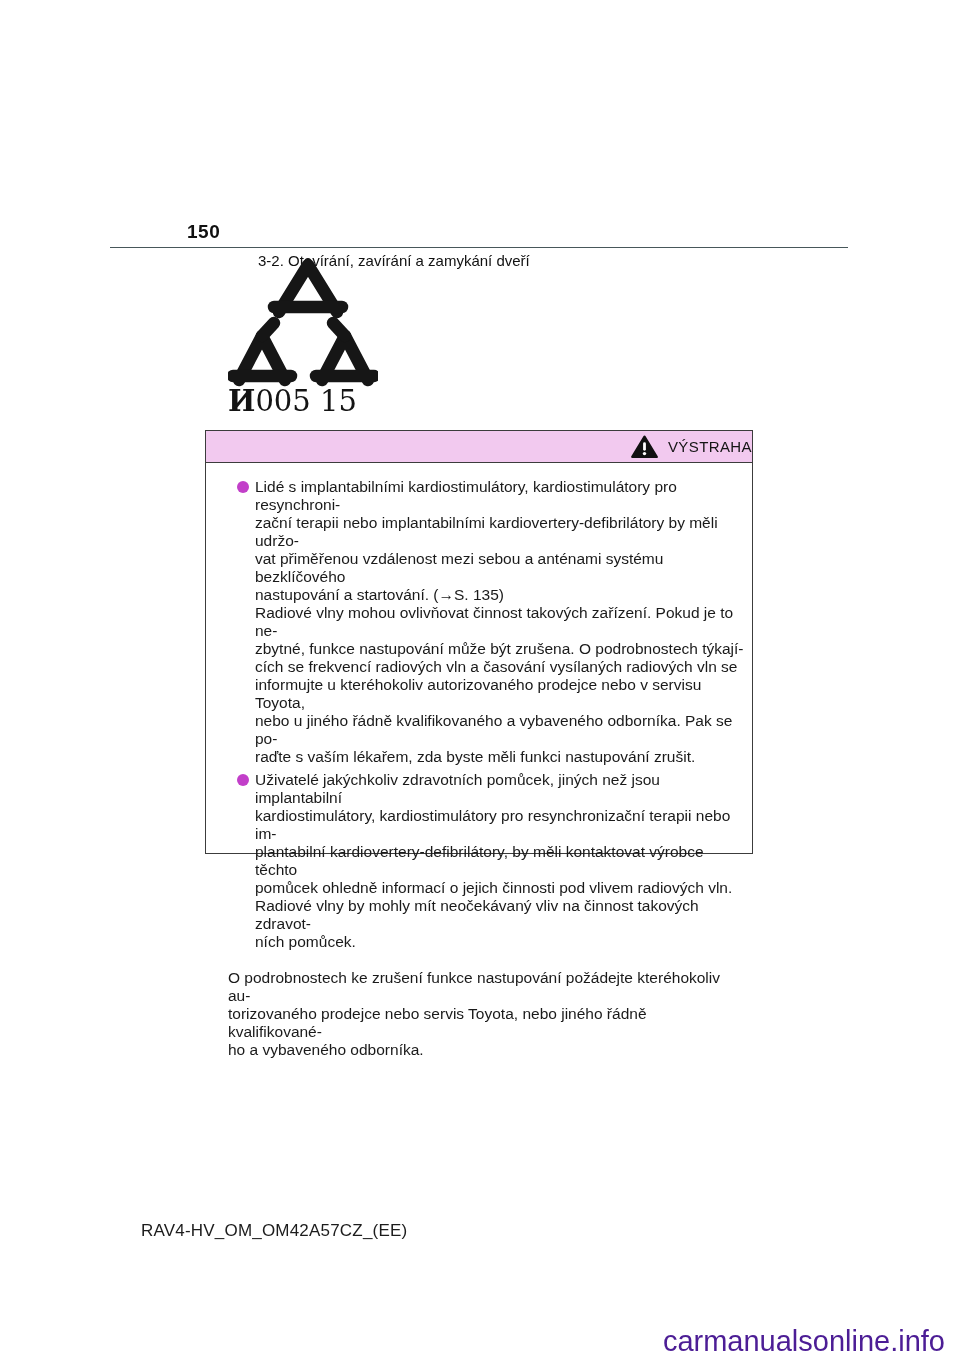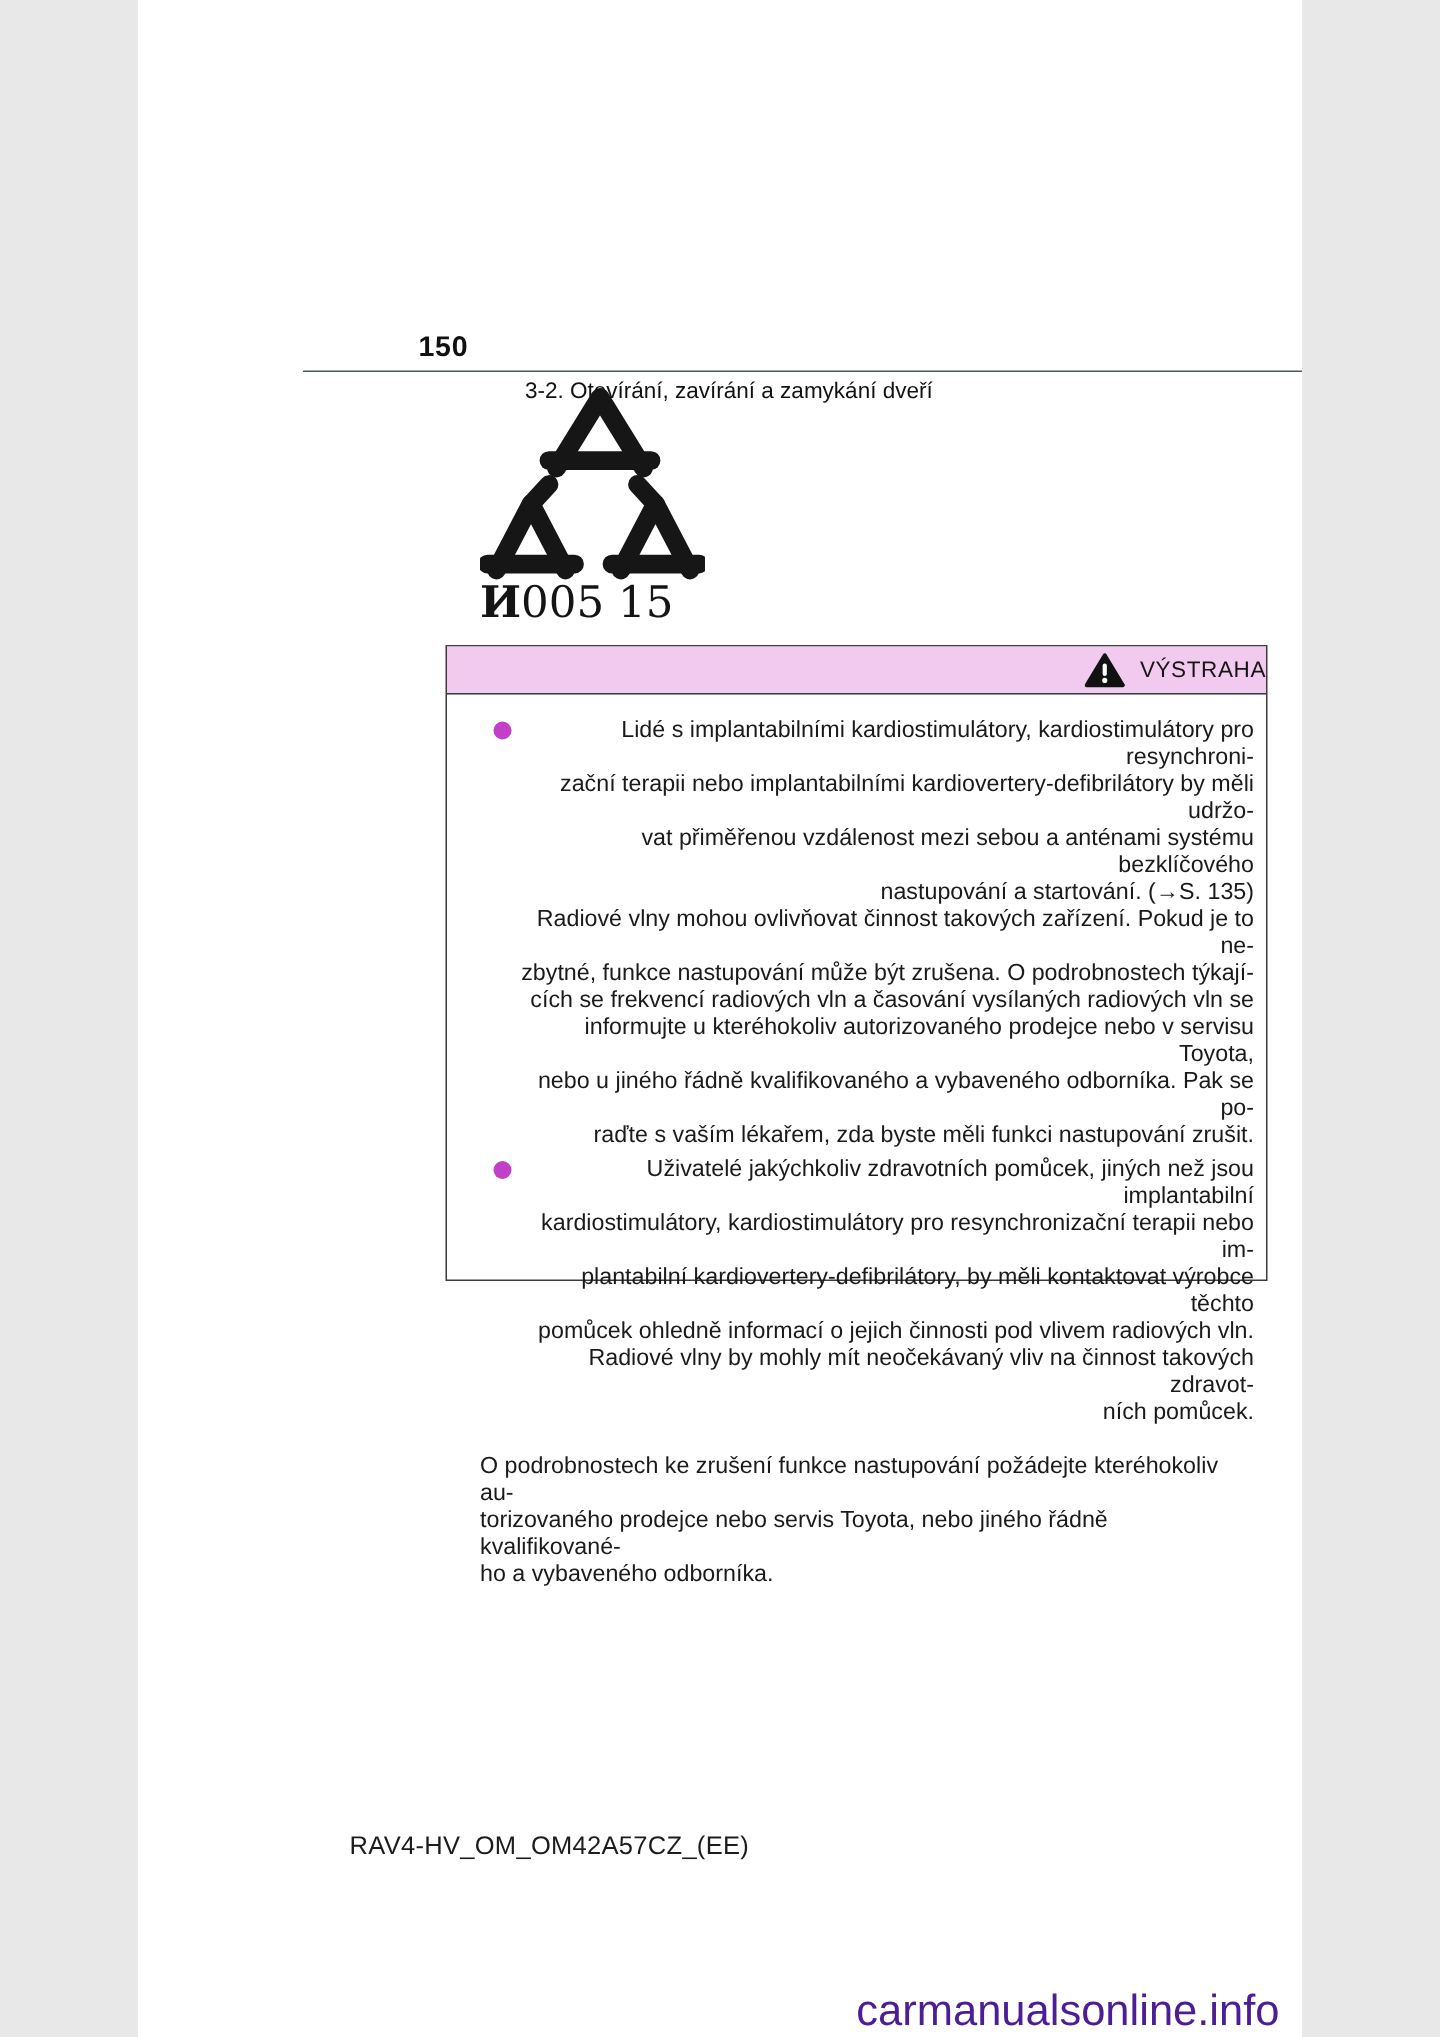--- a/index.html
+++ b/index.html
@@ -1,18 +1,18 @@
 <!DOCTYPE html>
 <html><head>
 <meta charset="utf-8">
 <style>
   html,body{margin:0;padding:0;background:#e8e8e8;}
   .page{
     position:relative;
-    width:776px;height:1358px;
+    width:960px;height:1358px;
     background:#ffffff;
     font-family:"Liberation Sans", sans-serif;
     color:#1a1a1a;
     overflow:hidden;
     margin:0 auto;
     text-decoration:underline;
   }
   
   .pagenum{
     position:absolute;left:187px;top:221px;
@@ -66,21 +66,21 @@
     flex:0 0 auto;width:11px;height:11px;margin:4px 5px 0 0;
   }
   .wheading{
     margin:0;font-size:15.5px;line-height:20px;font-weight:bold;color:#111;
   }
   .witem{display:flex;margin-top:5px;margin-left:17px;}
   .dot{
     flex:0 0 auto;width:12px;height:12px;border-radius:50%;
     margin:3px 6px 0 0;
   }
-  .wtext{white-space:pre-line;text-align:right;}
+  .wtext{white-space:pre-line;}
   .wclose{margin-top:18px;margin-left:8px;white-space:pre-line;}
   
   .footer{
     position:absolute;left:141px;top:1221px;
     font-size:17px;color:#1c1c1c;letter-spacing:0.2px;
   }
   .watermark{
     position:absolute;right:15px;top:1325px;
     font-size:29px;color:#4c1d95;
   }

